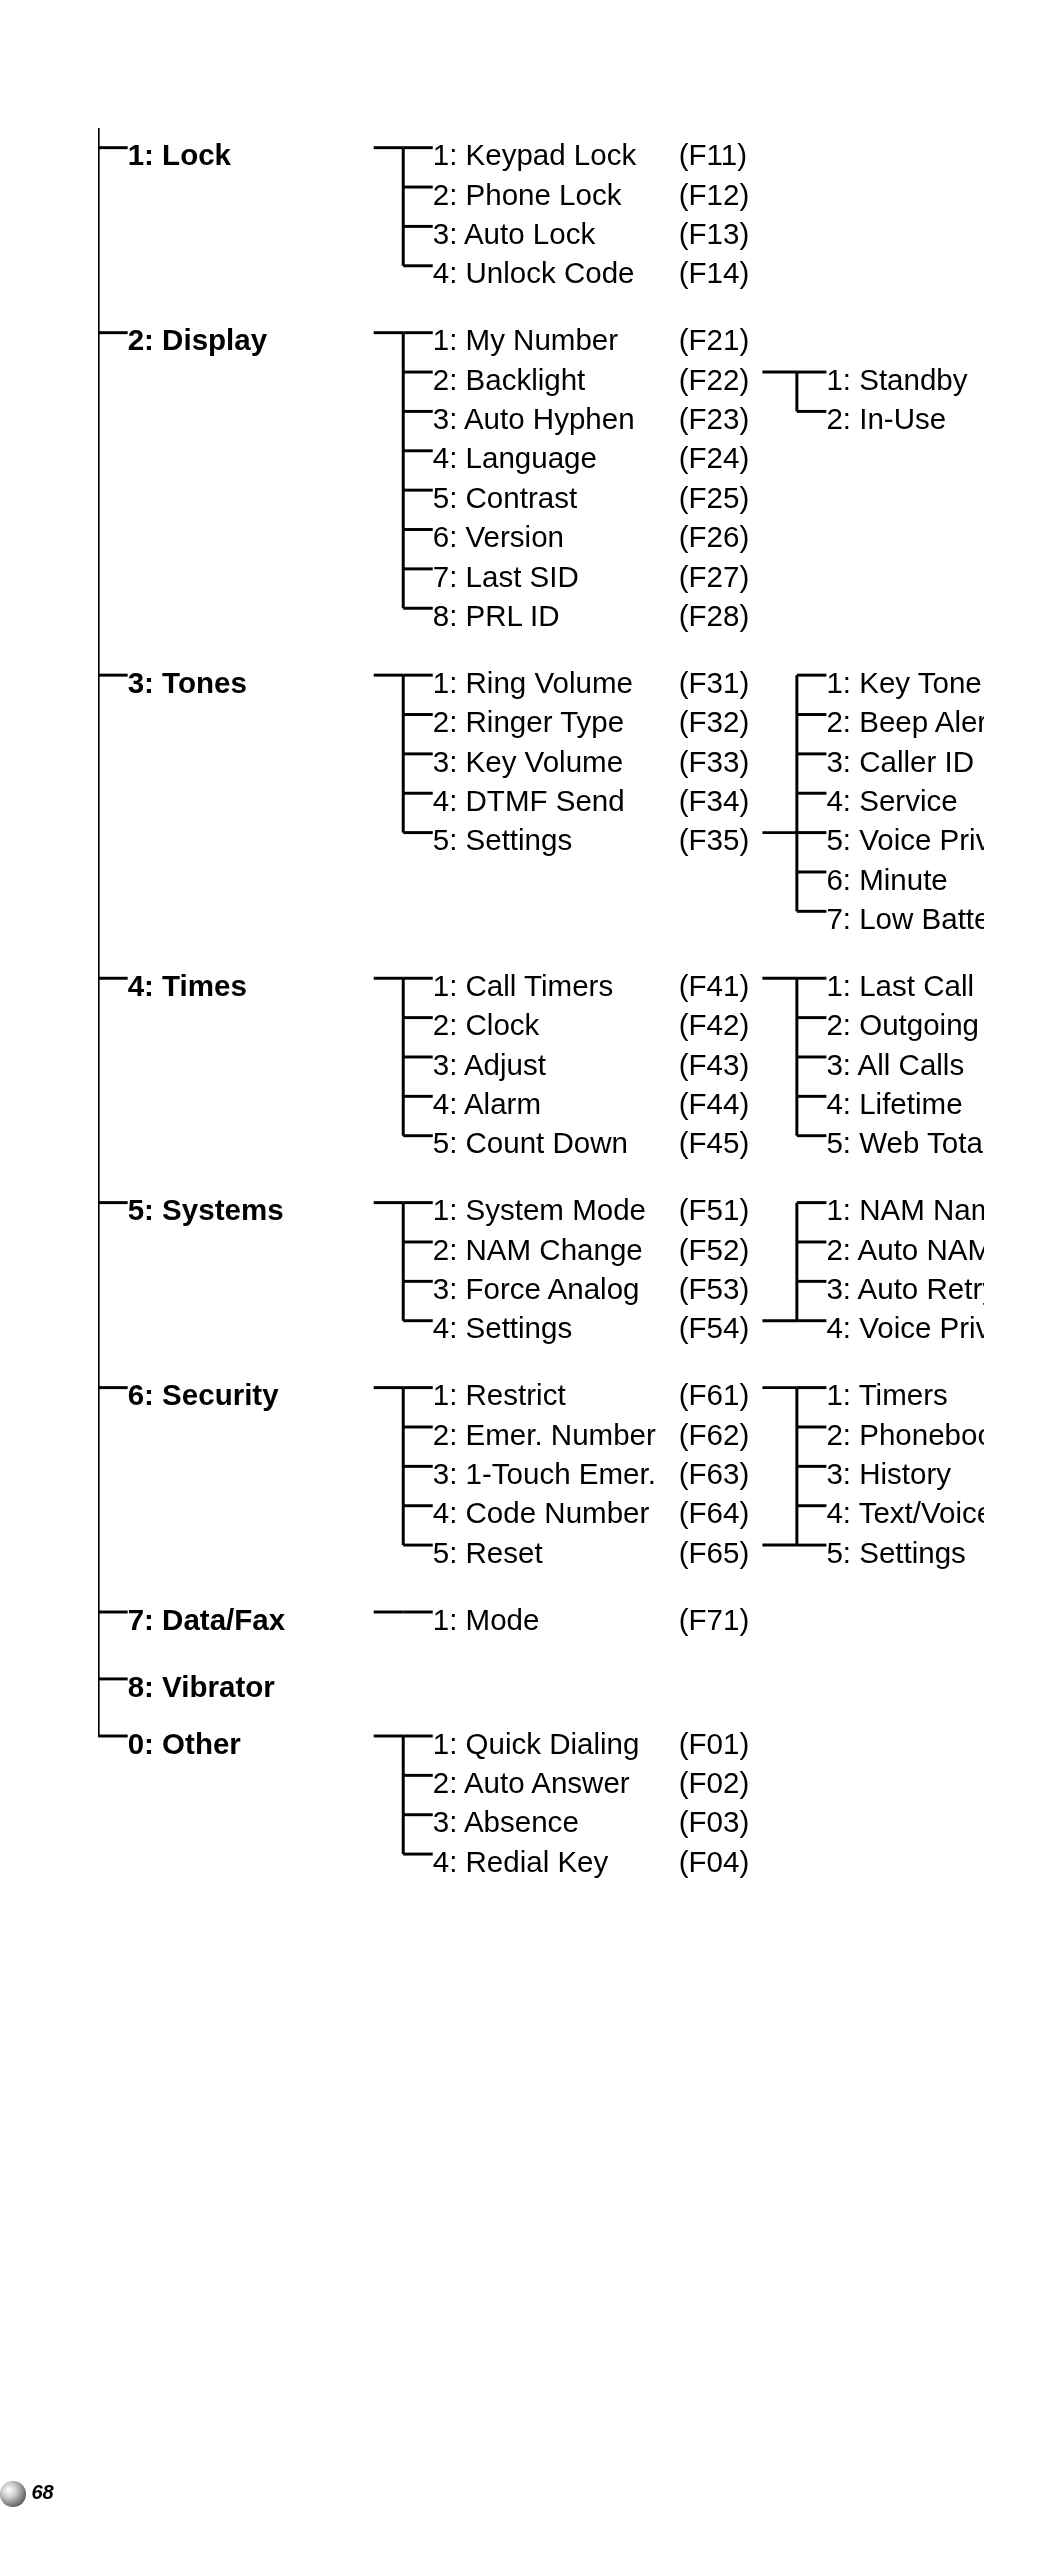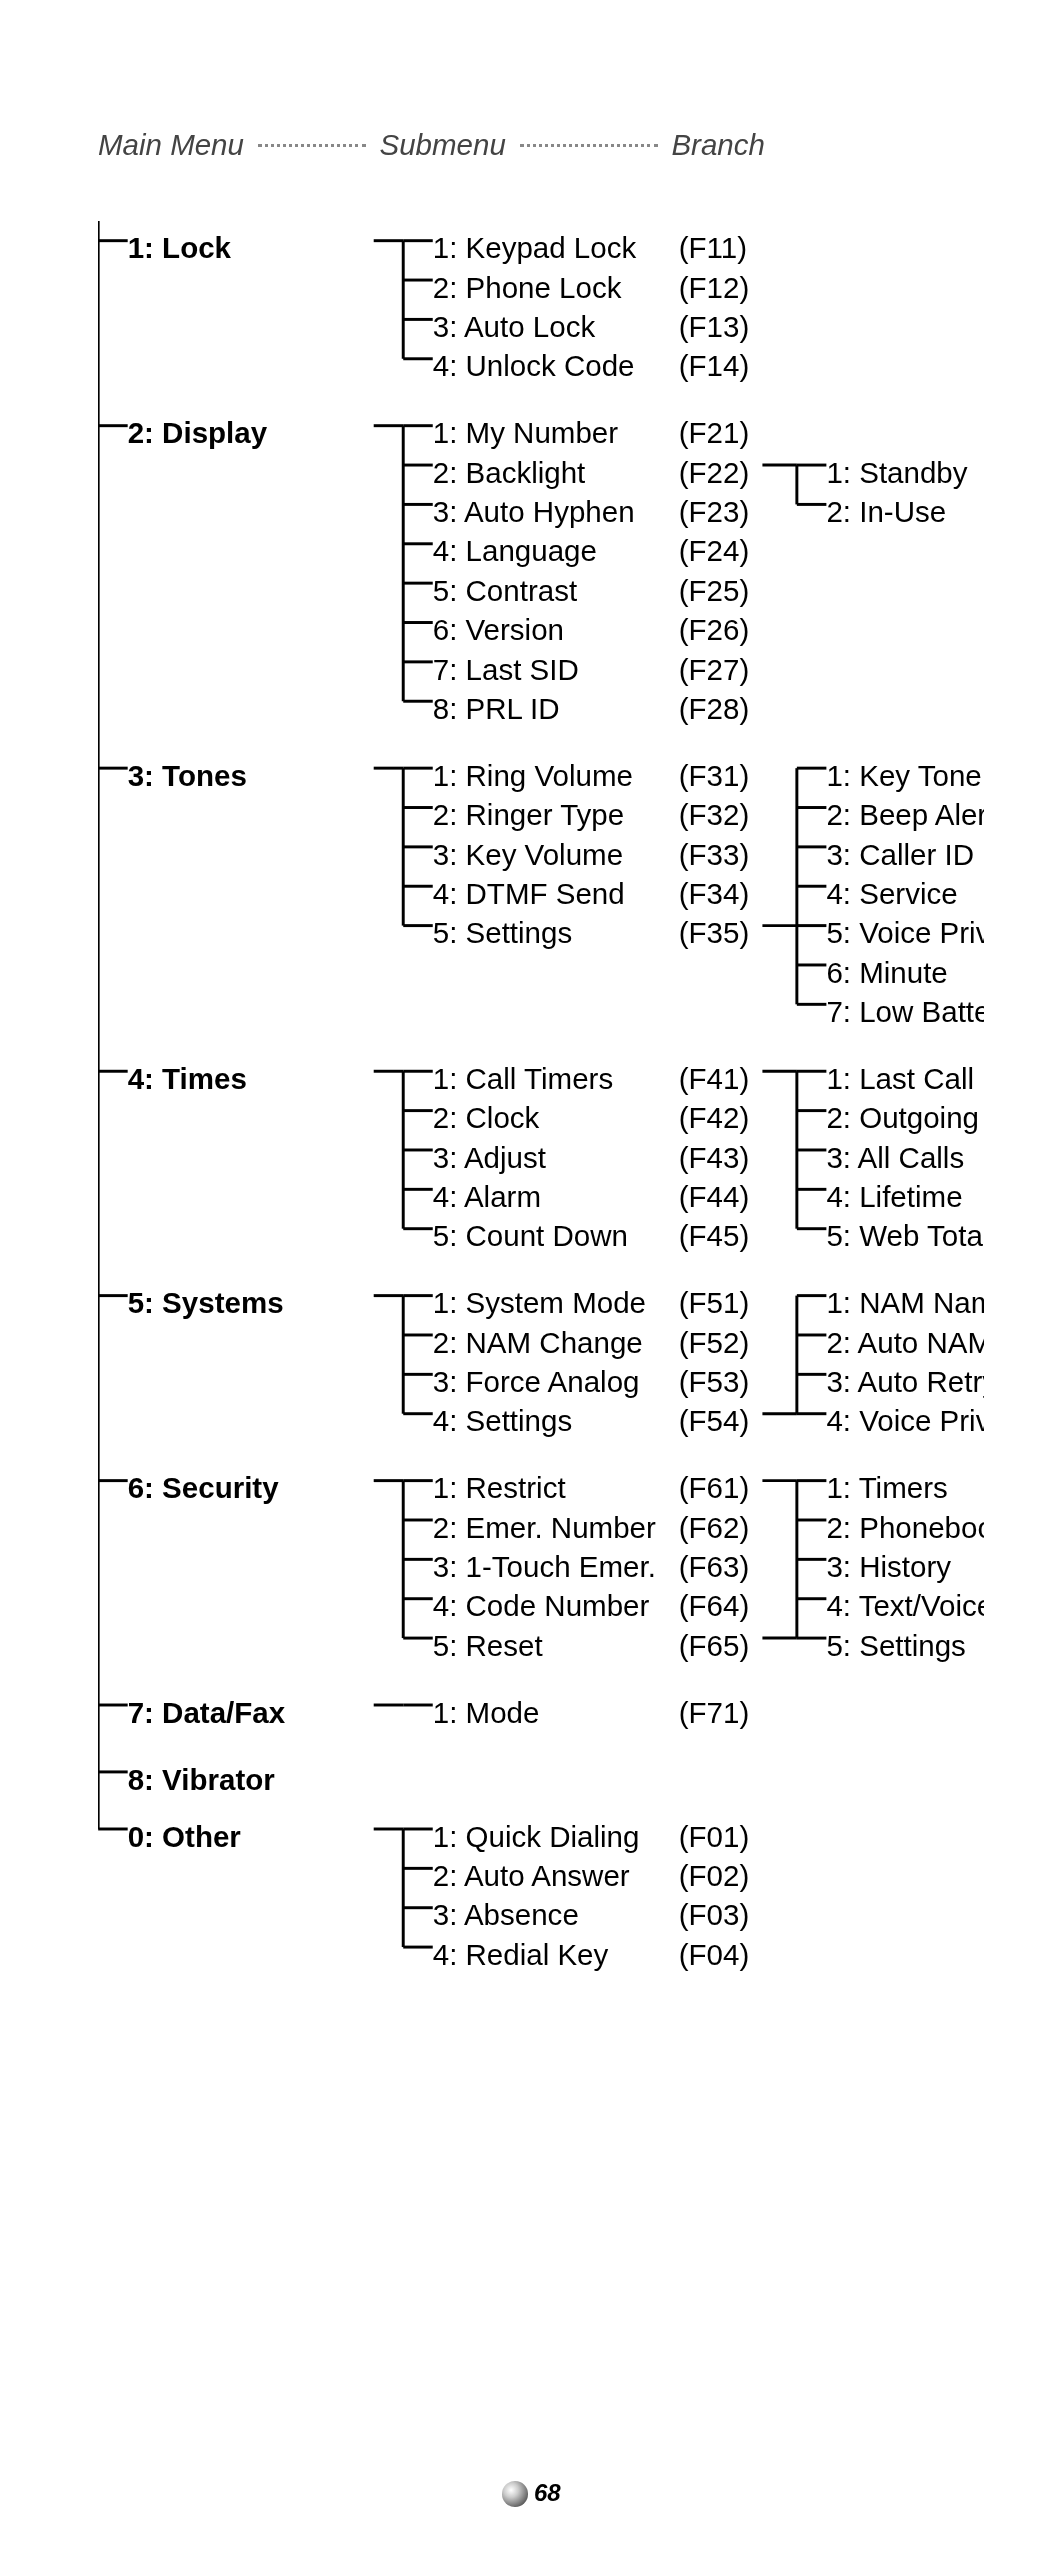--- a/index.html
+++ b/index.html
@@ -41,46 +41,39 @@
     display: block;
   }
   .main-lbl { font-size: 30px; font-weight: bold; }
   .sub-lbl { font-size: 30px; }
   .br-lbl { font-size: 30px; }
   .fcode { font-size: 30px; }
   .pagenum {
     position: absolute;
     left: 0; right: 0;
     bottom: 69px;
-    text-align: center;
+    text-align: left;
     font-style: italic;
     font-weight: bold;
-    font-size: 24px;
+    font-size: 20px;
   }
   .pagenum .orb {
     display: inline-block;
     vertical-align: middle;
     width: 25.6px; height: 25.6px;
     border-radius: 50%;
     background: radial-gradient(circle at 35% 35%, #fff 0%, #ccc 30%, #222 100%);
     margin-right: 5.9px;
   }
 </style>
 </head>
 <body>
 
 <div class="page">
 
-  <div class="headers">
-    <span class="hcol">Main Menu</span>
-    <span class="dots" style="width:108px"></span>
-    <span class="hcol">Submenu</span>
-    <span class="dots" style="width:138px"></span>
-    <span class="hcol">Branch</span>
-  </div>
 
   <svg class="tree" id="tree-svg" width="886" height="1793" viewBox="0 0 900 1822">
       <line x1="0" y1="20" x2="30" y2="20" stroke="#000" stroke-width="3"></line>
       <line x1="280" y1="20" x2="310" y2="20" stroke="#000" stroke-width="3"></line>
       <line x1="310" y1="20" x2="340" y2="20" stroke="#000" stroke-width="3"></line>
       <line x1="310" y1="60" x2="340" y2="60" stroke="#000" stroke-width="3"></line>
       <line x1="310" y1="100" x2="340" y2="100" stroke="#000" stroke-width="3"></line>
       <line x1="310" y1="140" x2="340" y2="140" stroke="#000" stroke-width="3"></line>
       <line x1="310" y1="20" x2="310" y2="140" stroke="#000" stroke-width="3"></line>
       <line x1="0" y1="208" x2="30" y2="208" stroke="#000" stroke-width="3"></line>

